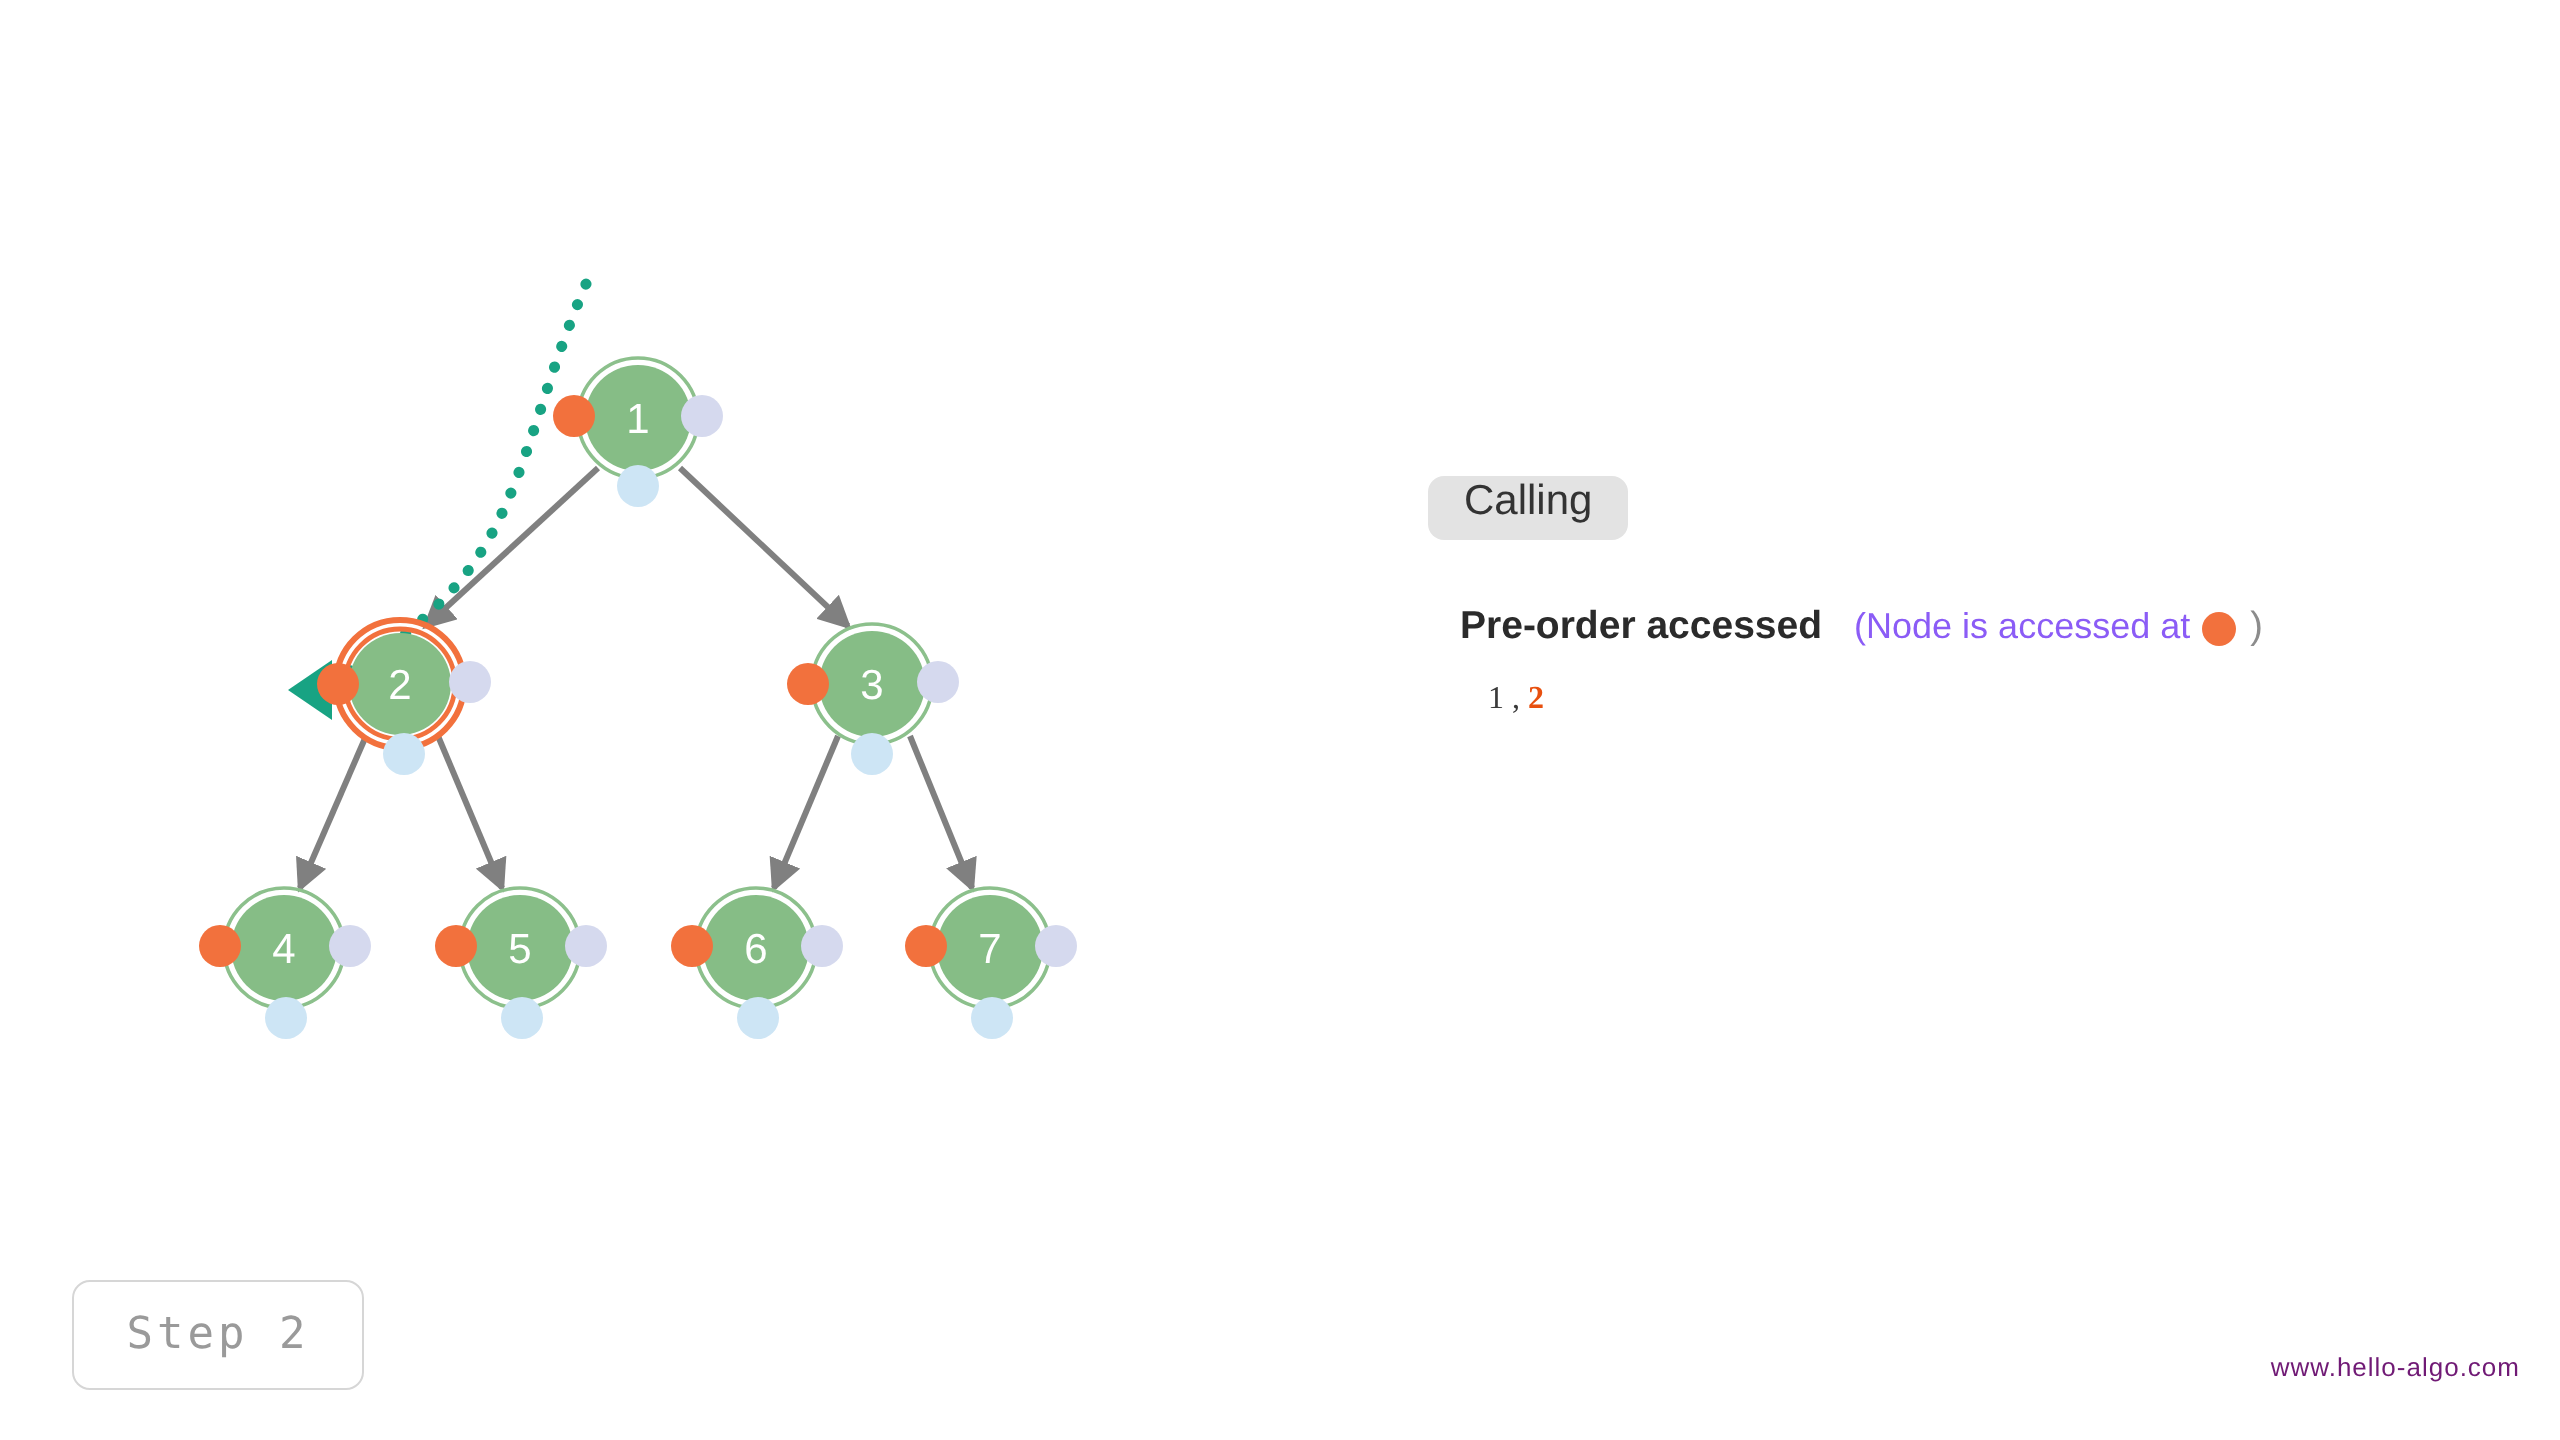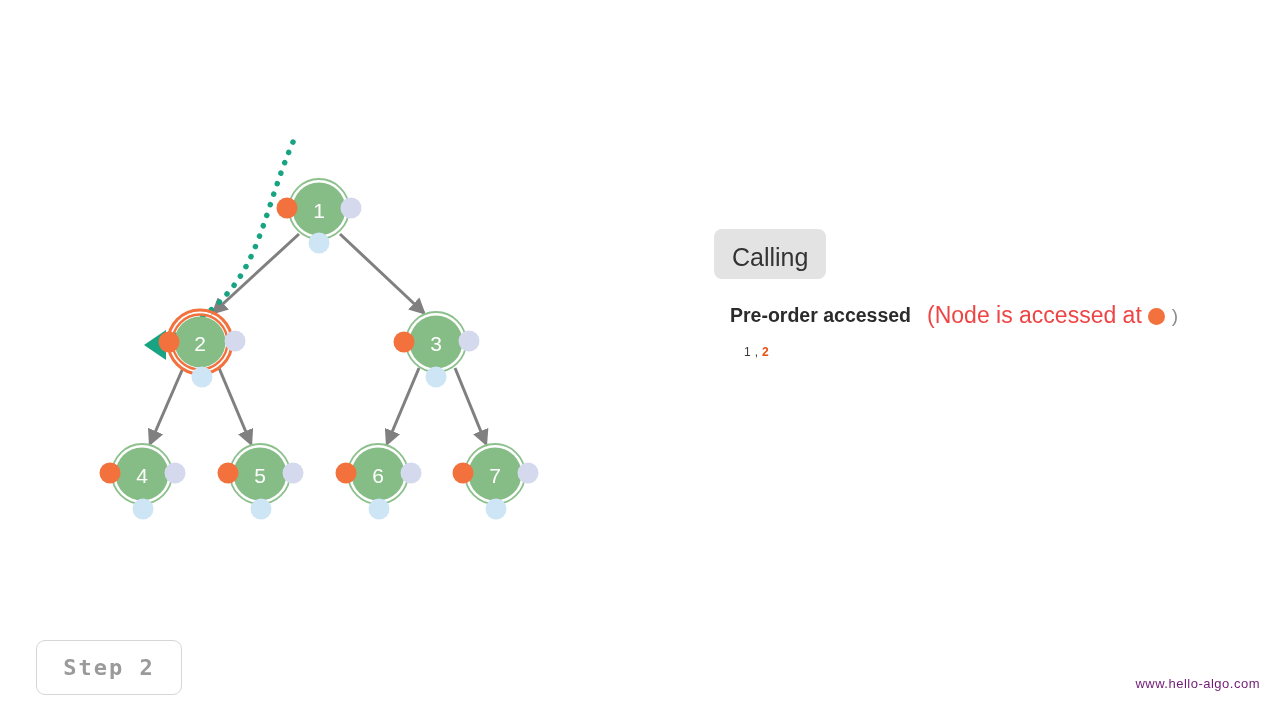--- a/index.html
+++ b/index.html
@@ -42,23 +42,23 @@
     width: 540px;
   }
 
   .state-row {
     height: 44px;
     display: flex;
     align-items: center;
   }
   .state-pill {
     display: inline-block;
-    padding: 15px 18px 8px 18px;
+    padding: 1px 18px 8px 18px;
     border-radius: 8px;
-    font-size: 25px;
+    font-size: 21px;
     color: #333333;
     line-height: 1.1;
   }
   .state-pill.active {
     background: #e3e3e3;
   }
   .state-pill.inactive {
     background: transparent;
   }
 
@@ -71,43 +71,44 @@
     align-items: center;
     font-size: 19px;
     white-space: nowrap;
   }
   #traversal-title {
     font-weight: bold;
     color: #2b2b2b;
     font-size: 19.5px;
   }
   .legend-text {
-    color: #ef4444;
+    color: #8b5cf6;
     margin-left: 16px;
-    font-size: 23px;
+    font-size: 18px;
   }
   .legend-dot-inline {
     display: inline-block;
     width: 17px;
     height: 17px;
     border-radius: 50%;
     background: #f2713d;
     margin: 0 4px -2px 6px;
   }
   .legend-paren {
     color: #8c8c8c;
     font-size: 19px;
     margin-left: 3px;
   }
 
   #result-row {
     margin-top: 16px;
     padding-left: 14px;
-    font-size: 12px;
+    font-size: 16px;
     letter-spacing: 1px;
+    font-family: Liberation Serif, serif;
   }
   .result-item {
     color: #3a3a3a;
   }
   .result-item.current {
     color: #e8500f;
     font-weight: bold;
   }
   .result-sep {
     color: #3a3a3a;
@@ -121,21 +122,21 @@
     top: 640px;
     width: 144px;
     height: 53px;
     border: 1.5px solid #d6d6d6;
     border-radius: 9px;
     display: flex;
     align-items: center;
     justify-content: center;
     font-family: "DejaVu Sans Mono", monospace;
     font-size: 22px;
-    font-weight: bold;
+    font-weight: normal;
     color: #9a9a9a;
     letter-spacing: 2px;
     background: #ffffff;
   }
 
   
   #watermark {
     position: absolute;
     right: 20px;
     top: 676px;

